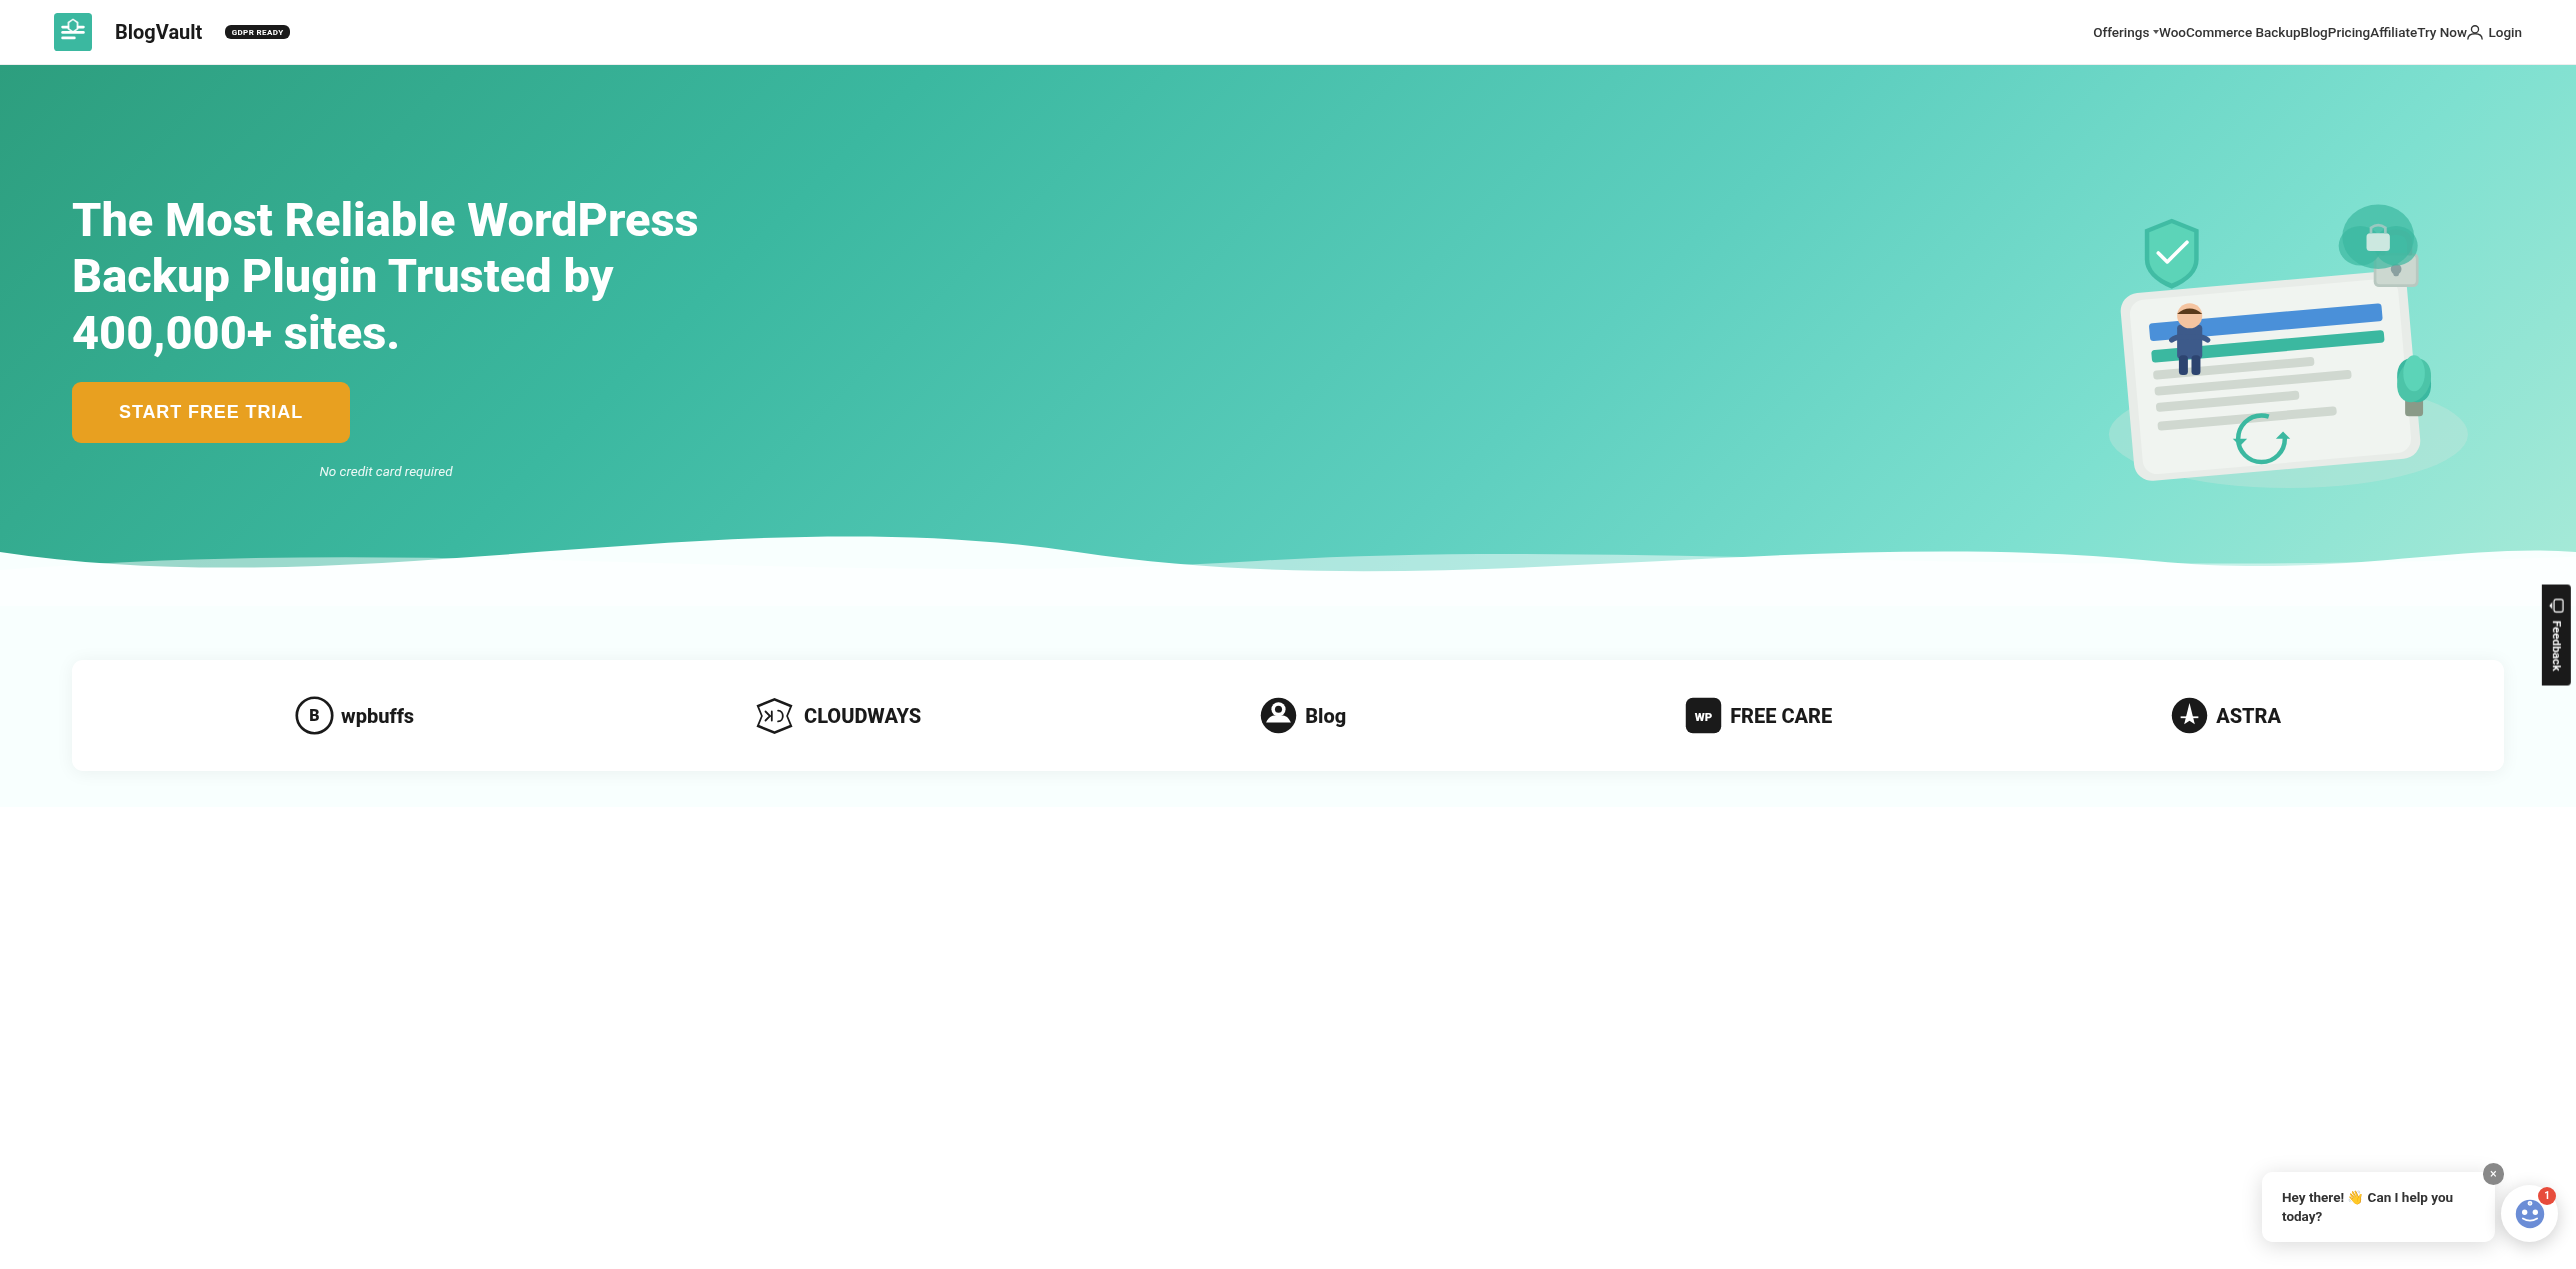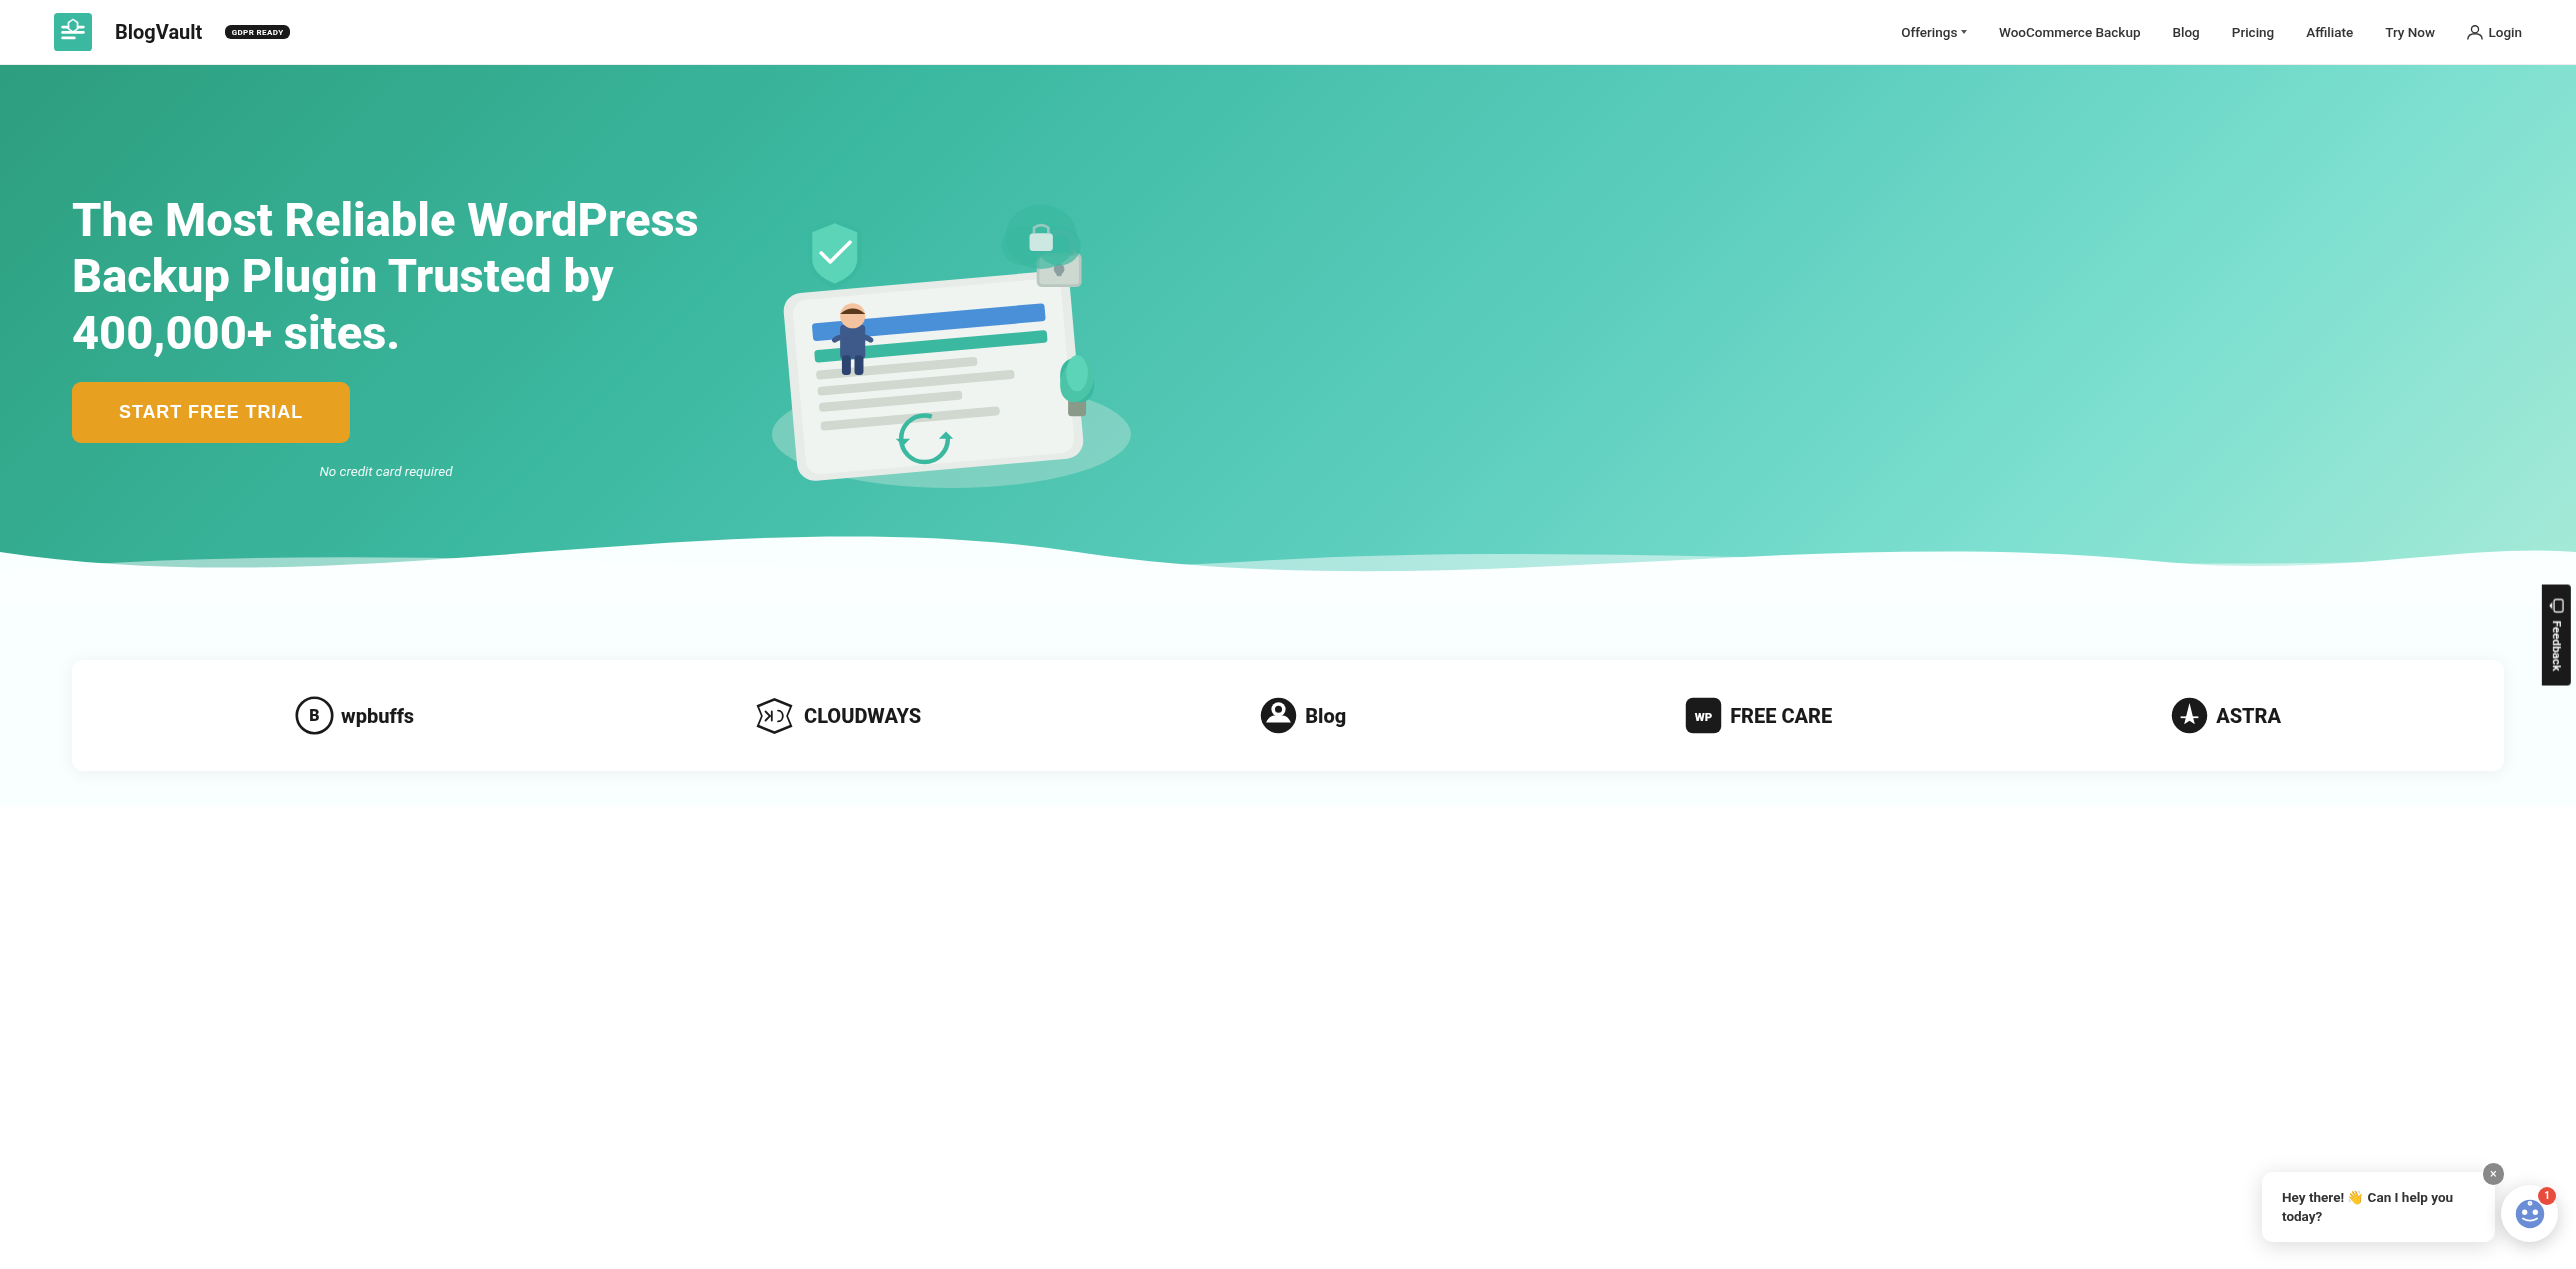--- a/index.html
+++ b/index.html
@@ -36,21 +36,20 @@
       color: #fff;
       font-size: 8px;
       font-weight: 700;
       padding: 2.7px 6.3px;
       border-radius: 6px;
       letter-spacing: 0.4px;
     }
     .nav-links {
       display: flex;
       align-items: center;
-      gap: 32px;
       list-style: none;
     }
     .nav-links a {
       text-decoration: none;
       color: #333;
       font-size: 13.5px;
       font-weight: 500;
     }
     .nav-offering {
       display: flex;
@@ -76,20 +75,21 @@
 
     
     .hero {
       background: linear-gradient(135deg, #2d9e7e 0%, #3bb8a0 30%, #5ecfbf 60%, #7ee0d0 80%, #a8ead8 100%);
       min-height: 521px;
       display: flex;
       align-items: center;
       position: relative;
       overflow: hidden;
       padding: 82px 72px;
+      justify-content: space-between;
     }
     .hero-content {
       flex: 1;
       max-width: 628px;
       z-index: 2;
     }
     .hero-title {
       font-size: 47px;
       font-weight: 800;
       color: #fff;

